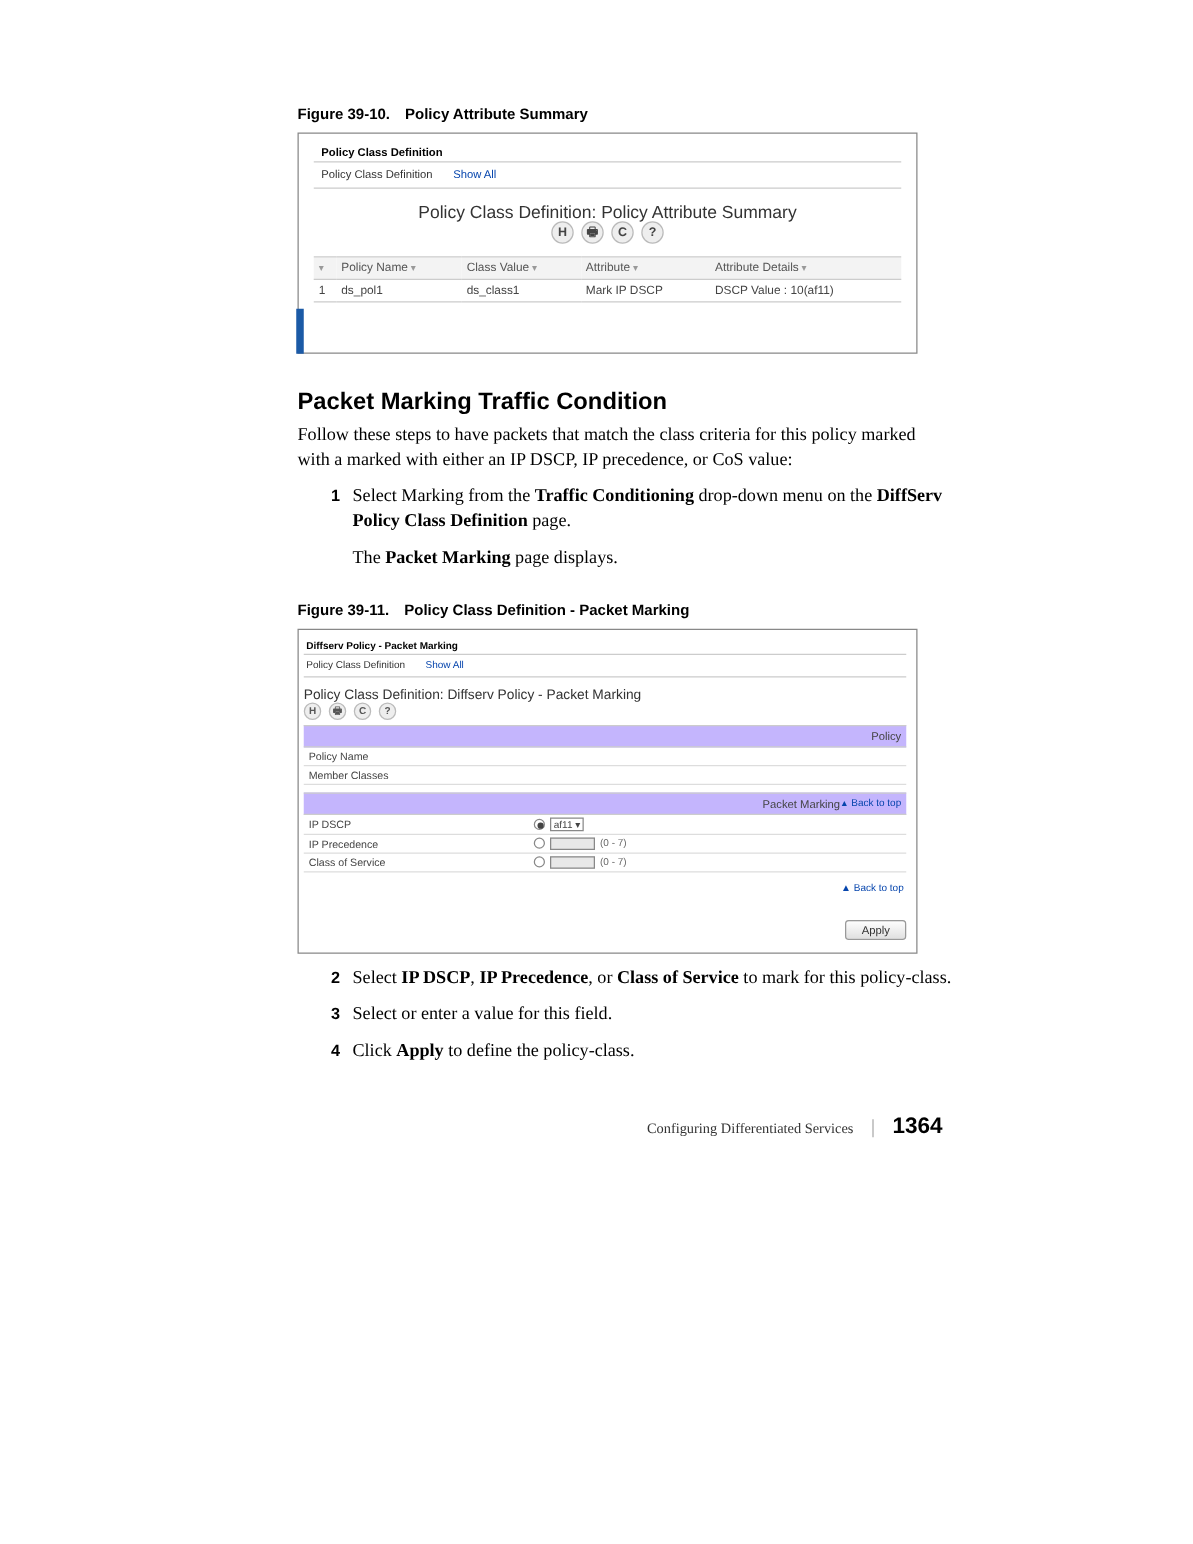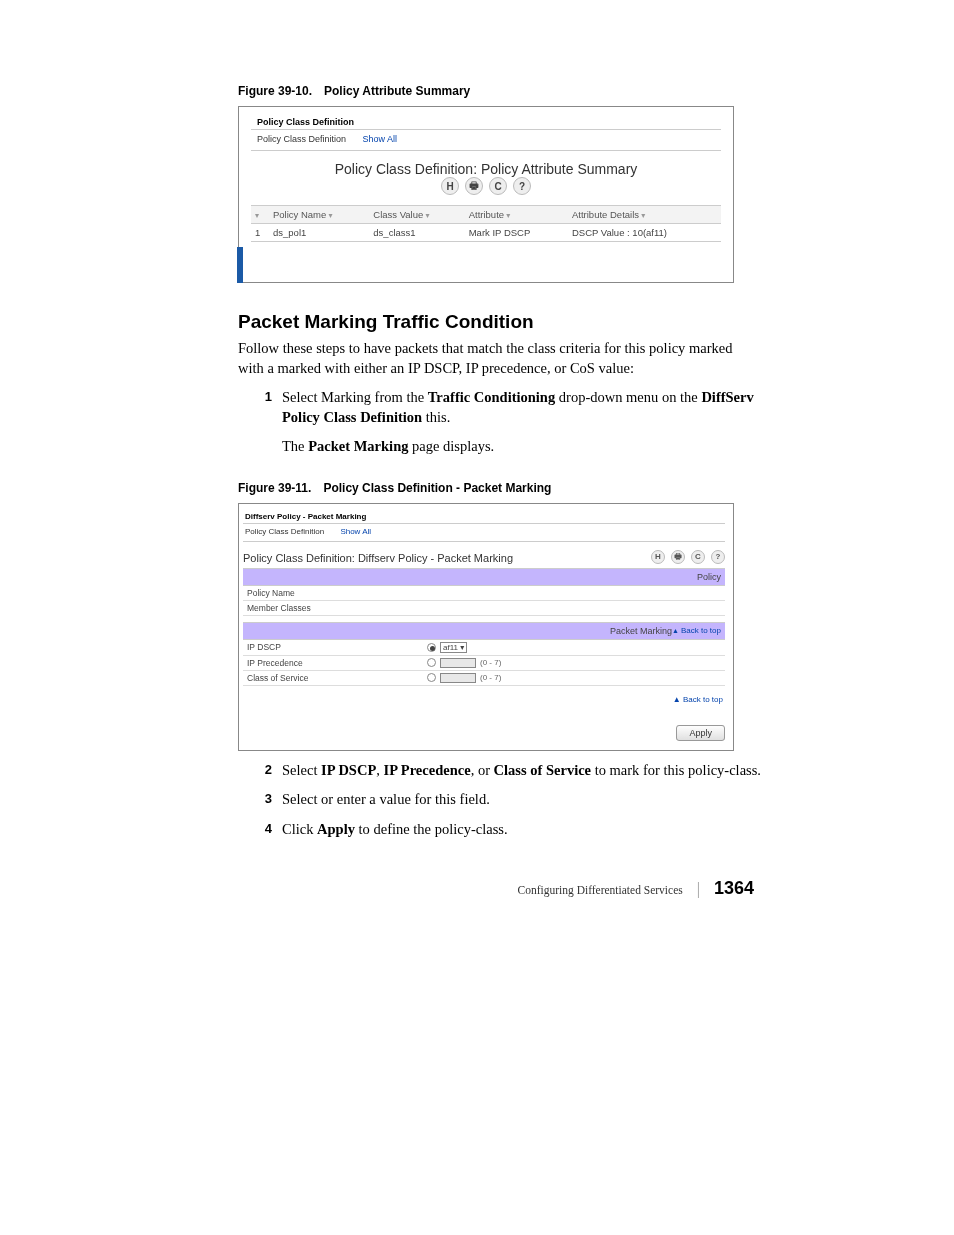--- a/index.html
+++ b/index.html
@@ -120,21 +120,21 @@
     background:#fff;
   }
   .s2-top {
     font-size:8px; font-weight:bold; padding:2px 2px; border-bottom:1px solid #ccc;
   }
   .s2-sub {
     font-size:8px; padding:3px 2px 5px 2px; border-bottom:1px solid #ccc; color:#333;
   }
   .s2-sub .sel{ color:#0645ad; margin-left:14px;}
   .s2-head {
-    display:flex; justify-content:space-between; align-items:flex-end; padding:8px 0 4px 0;
+    display:flex; justify-content:space-between; align-items:flex-start; padding:8px 0 4px 0;flex-direction:column;
   }
   .s2-title { font-size:11px; color:#333;}
   .circ2 { width:14px;height:14px;border-radius:7px;background:#eee;border:1px solid #bbb;
     display:flex;align-items:center;justify-content:center;font-size:8px;font-weight:bold;color:#555;}
   .secbar {
     background:#c4b5fd; font-size:9px; padding:3px 4px; border:1px solid #ccc; border-left:none;border-right:none;
     display:flex; justify-content:flex-end; align-items:center; color:#444;
   }
   .secbar .back { color:#0645ad; font-size:8px; }
   .secbar .back::before { content:"▲ "; font-size:7px;}
@@ -219,21 +219,21 @@
         </table>
     </div>
   </div>
 
   <div class="section-head">Packet Marking Traffic Condition</div>
   <div class="bodytext">Follow these steps to have packets that match the class criteria for this policy marked with a marked with either an IP DSCP, IP precedence, or CoS value:</div>
 
   <div class="step">
     <div class="n">1</div>
     <div class="t">
-      <span>Select Marking from the </span><span class="bold">Traffic Conditioning</span><span> drop-down menu on the </span><span class="bold">DiffServ Policy Class Definition</span><span> this.</span>
+      <span>Select Marking from the </span><span class="bold">Traffic Conditioning</span><span> drop-down menu on the </span><span class="bold">DiffServ Policy Class Definition</span><span> page.</span>
       <div style="margin-top:10px">
         <span>The </span><span class="bold">Packet Marking</span><span> page displays.</span>
       </div>
     </div>
   </div>
 
   <div class="figure-caption">
     <span class="figure-num">Figure 39-11.</span><span>Policy Class Definition - Packet Marking</span>
   </div>
 

